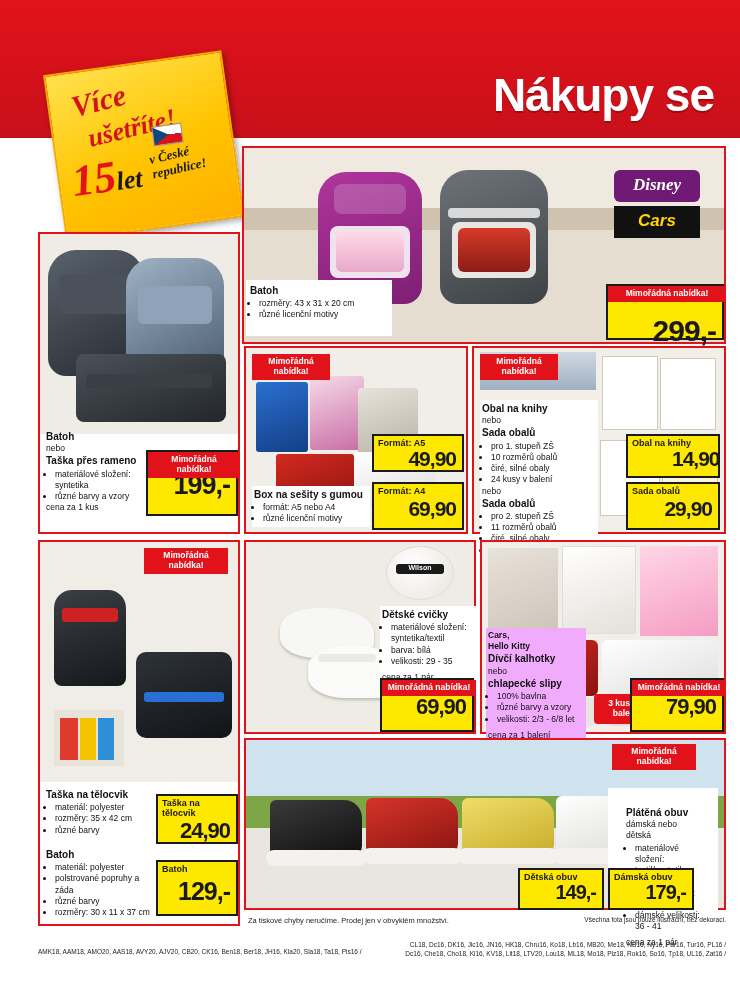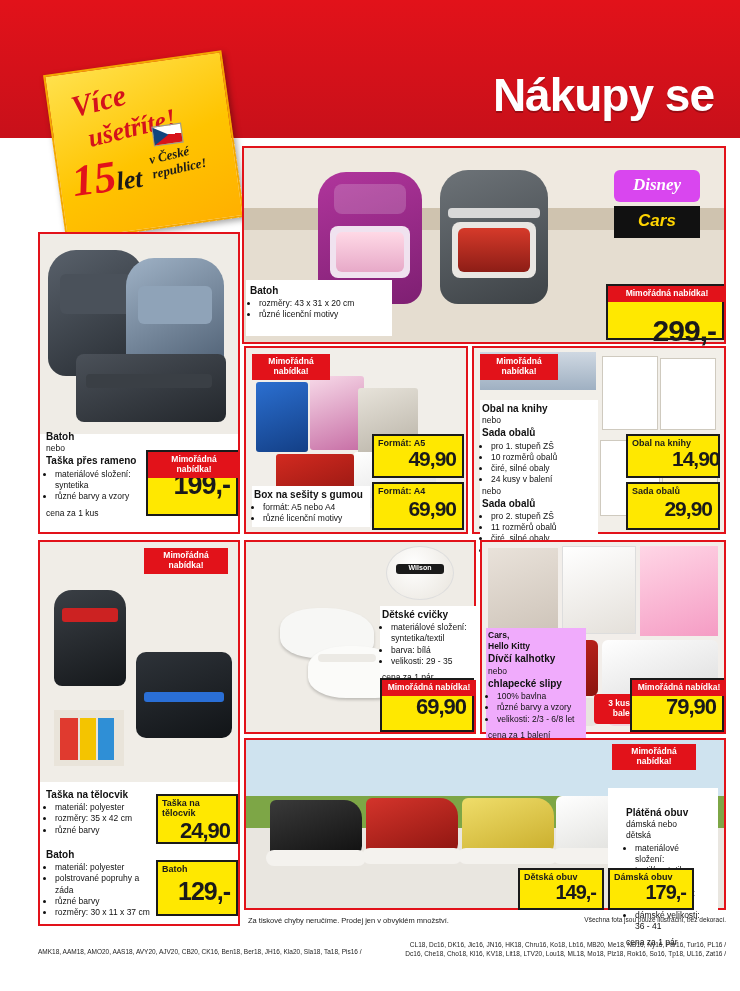--- a/index.html
+++ b/index.html
@@ -114,21 +114,21 @@
 
   .bag {
     position:absolute; border-radius:28px 28px 18px 18px;
   }
   .shoe {
     position:absolute; border-radius:6px 18px 10px 6px;
   }
   .sole { position:absolute; background:#f2f2f0; border-radius:6px; }
 
   .brand-disney {
-    position:absolute; background:#d946ef; color:#fff; border-radius:6px;
+    position:absolute; background:#701a75; color:#fff; border-radius:6px;
     font-family:"Liberation Serif", serif; font-style:italic; font-weight:bold;
     text-align:center;
   }
   .brand-cars {
     position:absolute; background:#111; color:#fff; text-align:center;
     font-weight:bold; font-style:italic;
   }
 </style>
 </head>
 <body>
@@ -198,21 +198,21 @@
       <div class="ph" style="left:46px; top:140px; width:126px; height:14px; background:#3a3f45; border-radius:4px;"></div>
     </div>
     <div class="desc" style="left:6px; top:196px; width:106px;">
       <b>Batoh</b><br>
       <span>nebo</span><br>
       <b>Taška přes rameno</b>
       <ul>
         <li>materiálové složení: syntetika</li>
         <li>různé barvy a vzory</li>
       </ul>
-      <div style="margin-top:6px;">cena za 1 kus</div>
+      <div style="">cena za 1 kus</div>
     </div>
     <div class="price-box" style="left:106px; top:216px; width:92px; height:66px;">
       <div class="tag-red" style="left:0; top:0; width:92px;">Mimořádná nabídka!</div>
       <div class="price-val" style="font-size:27px; margin-top:18px;">199,-</div>
     </div>
   </div>
 
   <div class="block" style="left:244px; top:346px; width:224px; height:188px;">
     <div class="photo" style="left:0; top:0; width:220px; height:184px;">
       <div class="ph" style="left:0;top:0;width:220px;height:184px;background:#f1eee9;"></div>
@@ -223,21 +223,21 @@
       <div class="ph" style="left:108px; top:104px; width:82px; height:56px; background:linear-gradient(160deg,#ffffff,#ddd); border-radius:3px;"></div>
       <div class="tag-red" style="left:6px; top:6px; width:78px;">Mimořádná nabídka!</div>
     </div>
     <div class="desc" style="left:6px; top:138px; width:118px; background:#fff; padding:2px;">
       <b>Box na sešity s gumou</b>
       <ul>
         <li>formát: A5 nebo A4</li>
         <li>různé licenční motivy</li>
       </ul>
     </div>
-    <div class="price-box" style="left:126px; top:86px; width:92px; height:44px;">
+    <div class="price-box" style="left:126px; top:86px; width:92px; height:38px;">
       <div class="label">Formát: A5</div>
       <div class="price-val" style="font-size:21px; margin-top:-2px;">49,90</div>
     </div>
     <div class="price-box" style="left:126px; top:134px; width:92px; height:48px;">
       <div class="label">Formát: A4</div>
       <div class="price-val" style="font-size:21px; margin-top:0;">69,90</div>
     </div>
   </div>
 
   <div class="block" style="left:472px; top:346px; width:254px; height:188px;">

